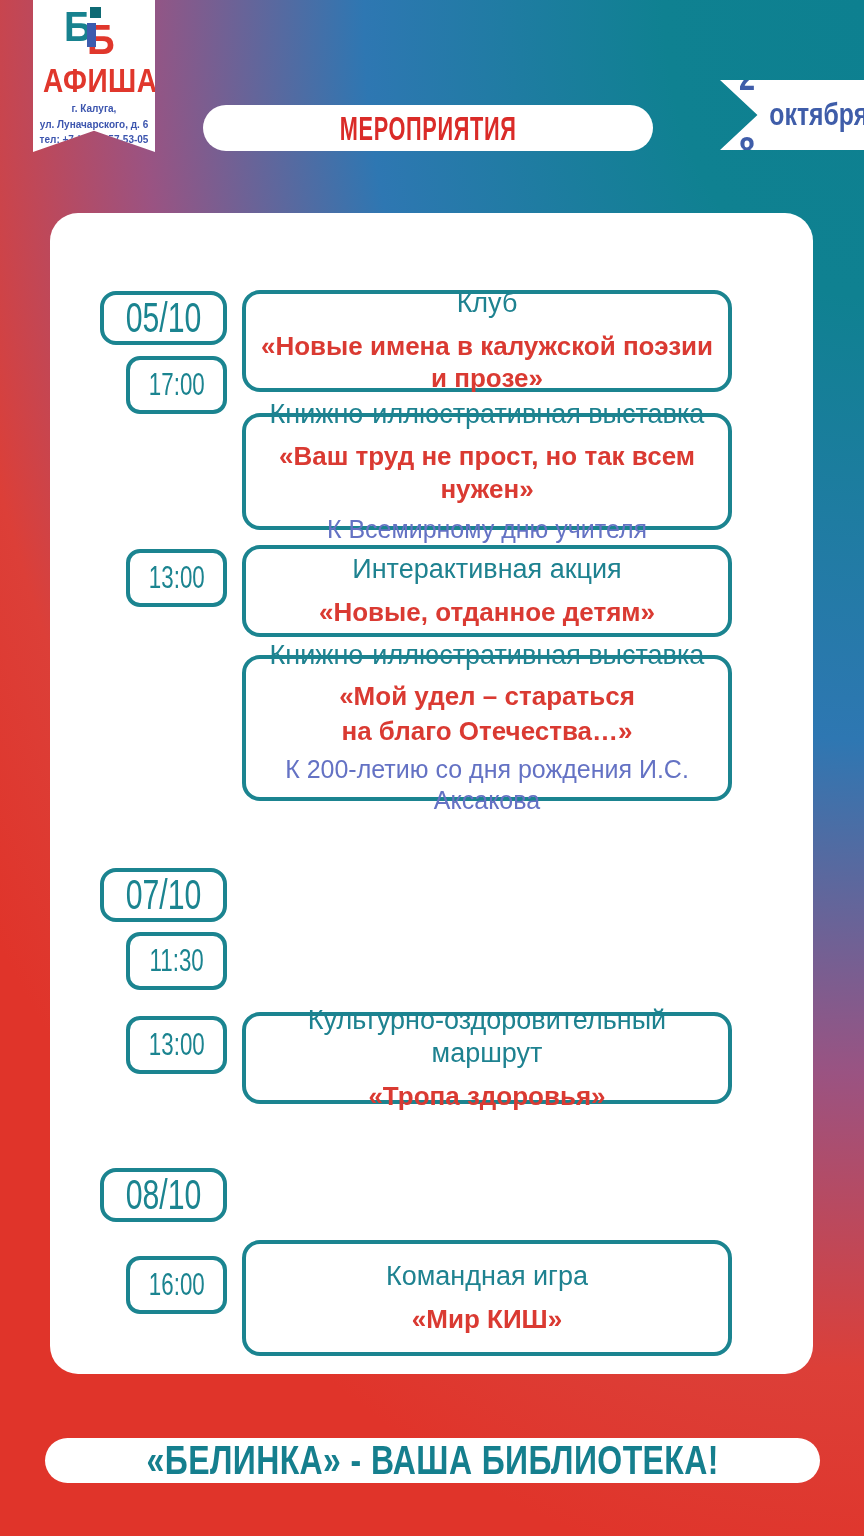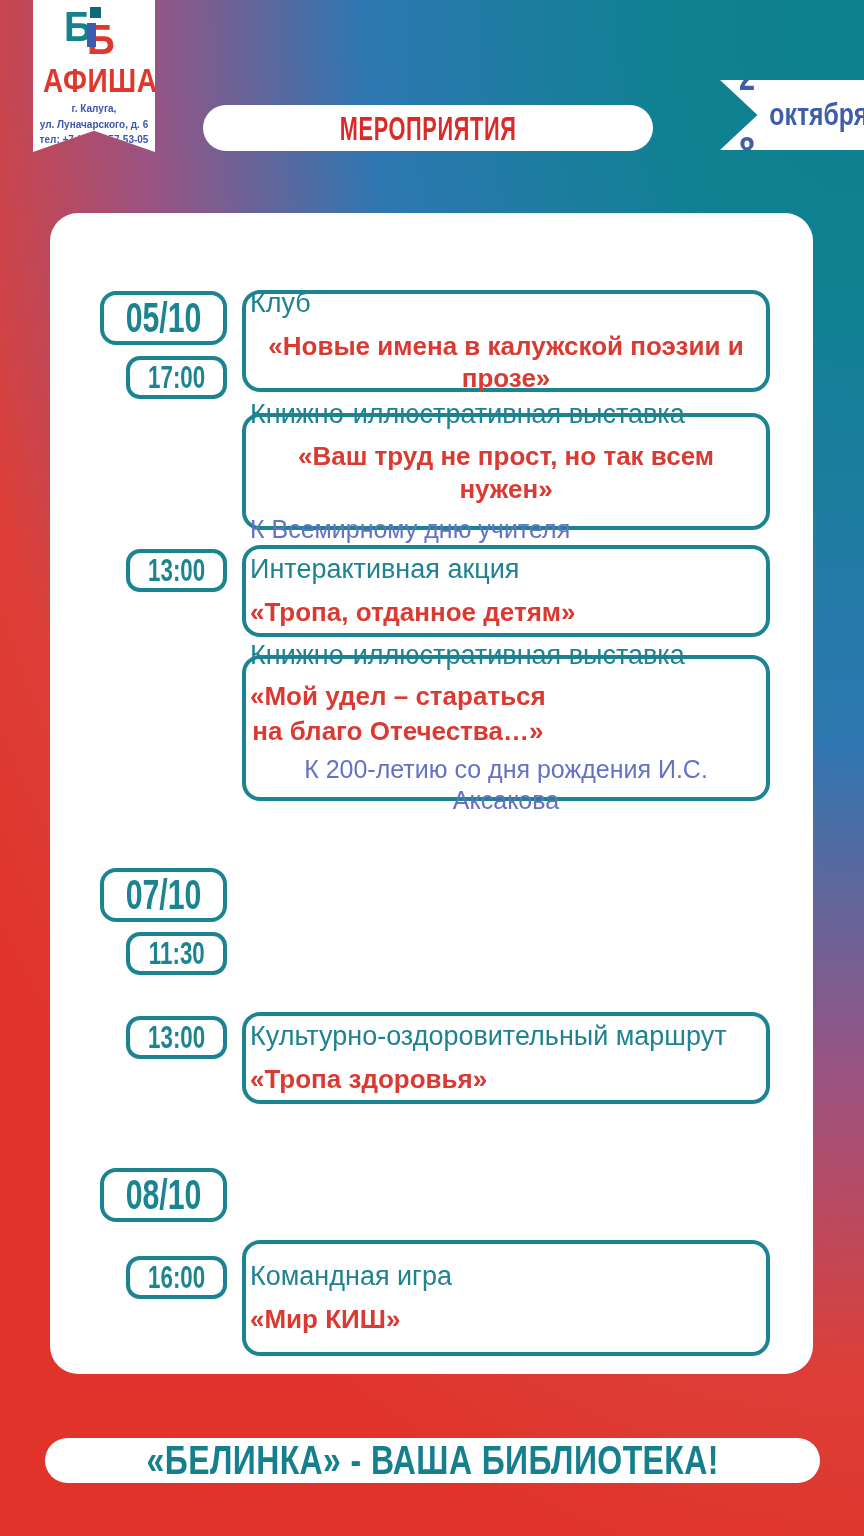--- a/index.html
+++ b/index.html
@@ -44,31 +44,31 @@
   }
   .date-flag .l1 { font-weight:bold; font-size:36px; display:inline-block; transform:scaleX(.8); }
   .date-flag .l2 { font-weight:bold; font-size:31px; display:inline-block; transform:scaleX(.8); }
 
   
   .card { left:50px; top:213px; width:763px; height:1161px; background:#fff; border-radius:28px; }
 
   
   .badge {
     background:#fff; border:4px solid #1b8490; display:flex; align-items:center; justify-content:center;
-    color:#1b8490; font-weight:bold;
+    color:#1b8490; font-weight:normal;
   }
   .badge.date { width:127px; height:54px; border-radius:16px; }
-  .badge.time { width:101px; height:43px; border-radius:14px; }
+  .badge.time { width:101px; height:58px; border-radius:14px; }
   .badge.date span { font-size:42px; display:inline-block; transform:scaleX(.72); }
   .badge.time span { font-size:31px; display:inline-block; transform:scaleX(.72); }
 
   
   .event {
-    left:242px; width:528px; background:#fff; border:4px solid #1b8490; border-radius:18px;
-    display:flex; flex-direction:column; align-items:flex-start; justify-content:center;
+    left:242px; width:490px; background:#fff; border:4px solid #1b8490; border-radius:18px;
+    display:flex; flex-direction:column; align-items:center; justify-content:center;
     gap:9px; text-align:center; padding:8px 4px; line-height:1.25;
   }
   .ln-t { color:#1e8290; font-size:27px; }
   .ln-r { color:#da3a32; font-size:26px; font-weight:bold; }
   .ln-v { color:#6472c4; font-size:25px; }
   .grp  { display:flex; flex-direction:column; gap:2px; }
 
   
   .footer-pill {
     left:45px; top:1438px; width:775px; height:45px; background:#fff; border-radius:23px;
@@ -123,21 +123,21 @@
     <span class="ln-t">Книжно-иллюстративная выставка</span>
     <span class="ln-r">«Ваш труд не прост, но так всем нужен»</span>
     <span class="ln-v">К Всемирному дню учителя</span>
   </div>
 
   <div class="abs badge time" style="left:126px; top:549px;">
     <span>13:00</span>
   </div>
   <div class="abs event" style="top:545px; height:92px;">
     <span class="ln-t">Интерактивная акция</span>
-    <span class="ln-r">«Тропа, отданное детям»</span>
+    <span class="ln-r">«Новые, отданное детям»</span>
   </div>
 
   <div class="abs event" style="top:655px; height:146px; gap:7px;">
     <span class="ln-t">Книжно-иллюстративная выставка</span>
     <span class="grp">
       <span class="ln-r">«Мой удел – стараться</span>
       <span class="ln-r">на благо Отечества…»</span>
     </span>
     <span class="ln-v">К 200-летию со дня рождения И.С. Аксакова</span>
   </div>

